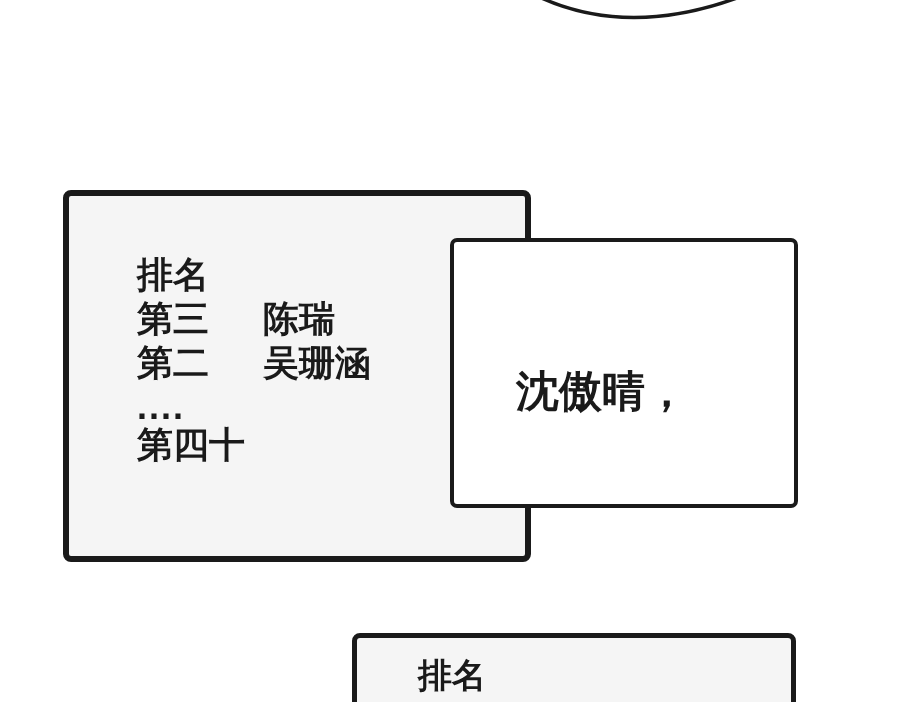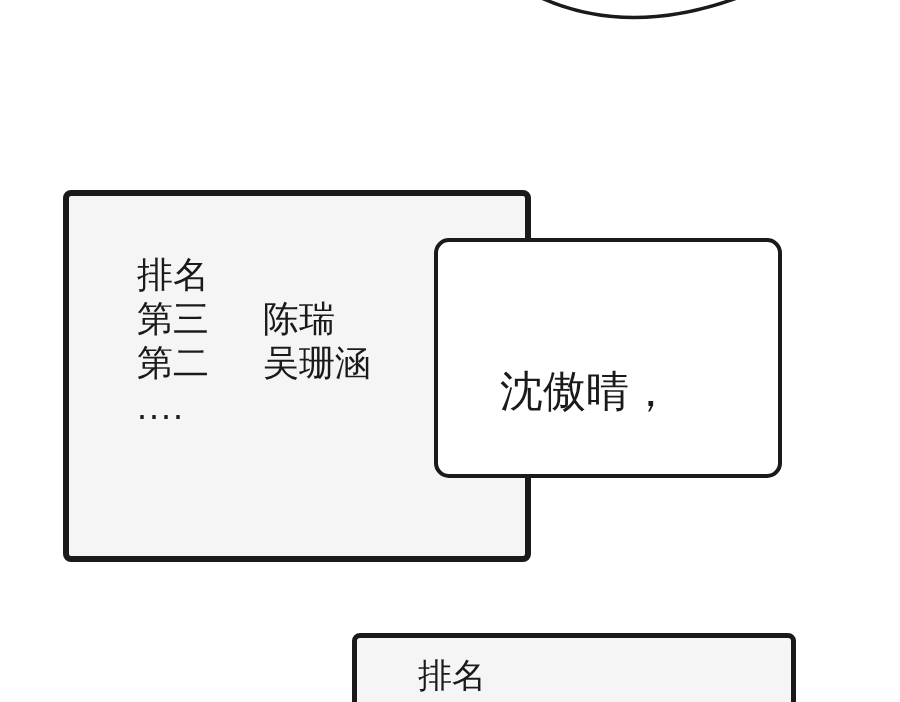--- a/index.html
+++ b/index.html
@@ -11,20 +11,21 @@
     height: 702px;
     overflow: hidden;
     background: var(--page-bg, #ffffff);
     font-family: "Liberation Sans", sans-serif;
     color: var(--ink, #1a1a1a);
     position: relative;
   }
   .page {
     position: absolute;
     inset: 0;
+    font-weight: bold;
   }
   
   .arc {
     position: absolute;
     left: 0;
     top: 0;
     width: 900px;
     height: 44px;
     display: block;
   }
@@ -58,27 +59,27 @@
     flex: 0 0 126px;
   }
   .rank-row.ellipsis-row {
     line-height: 26px;
     margin-top: 9px;
     margin-bottom: 3px;
     letter-spacing: 2px;
   }
   
   .callout {
-    left: 434px;
+    left: 450px;
     top: 238px;
     width: 348px;
-    height: 240px;
+    height: 270px;
     background: var(--callout-fill, #ffffff);
     border-width: 4px;
-    border-radius: 15px;
+    border-radius: 7px;
     z-index: 2;
   }
   .callout .callout-text {
     position: absolute;
     left: 62px;
     top: 128px;
     font-size: 43px;
     line-height: 43px;
     white-space: nowrap;
   }
@@ -119,20 +120,21 @@
         <span class="name">陈瑞</span>
       </div>
       <div class="rank-row">
         <span class="rank">第二</span>
         <span class="name">吴珊涵</span>
       </div>
       <div class="rank-row ellipsis-row">
         <span>....</span>
       </div>
       <div class="rank-row">
+        <span class="rank">第四十</span>
       </div>
     </div>
   </div>
 
   <div class="panel callout">
     <span class="callout-text">沈傲晴，</span>
   </div>
 
   <div class="panel bottom-panel">
     <span class="bottom-title">排名</span>

